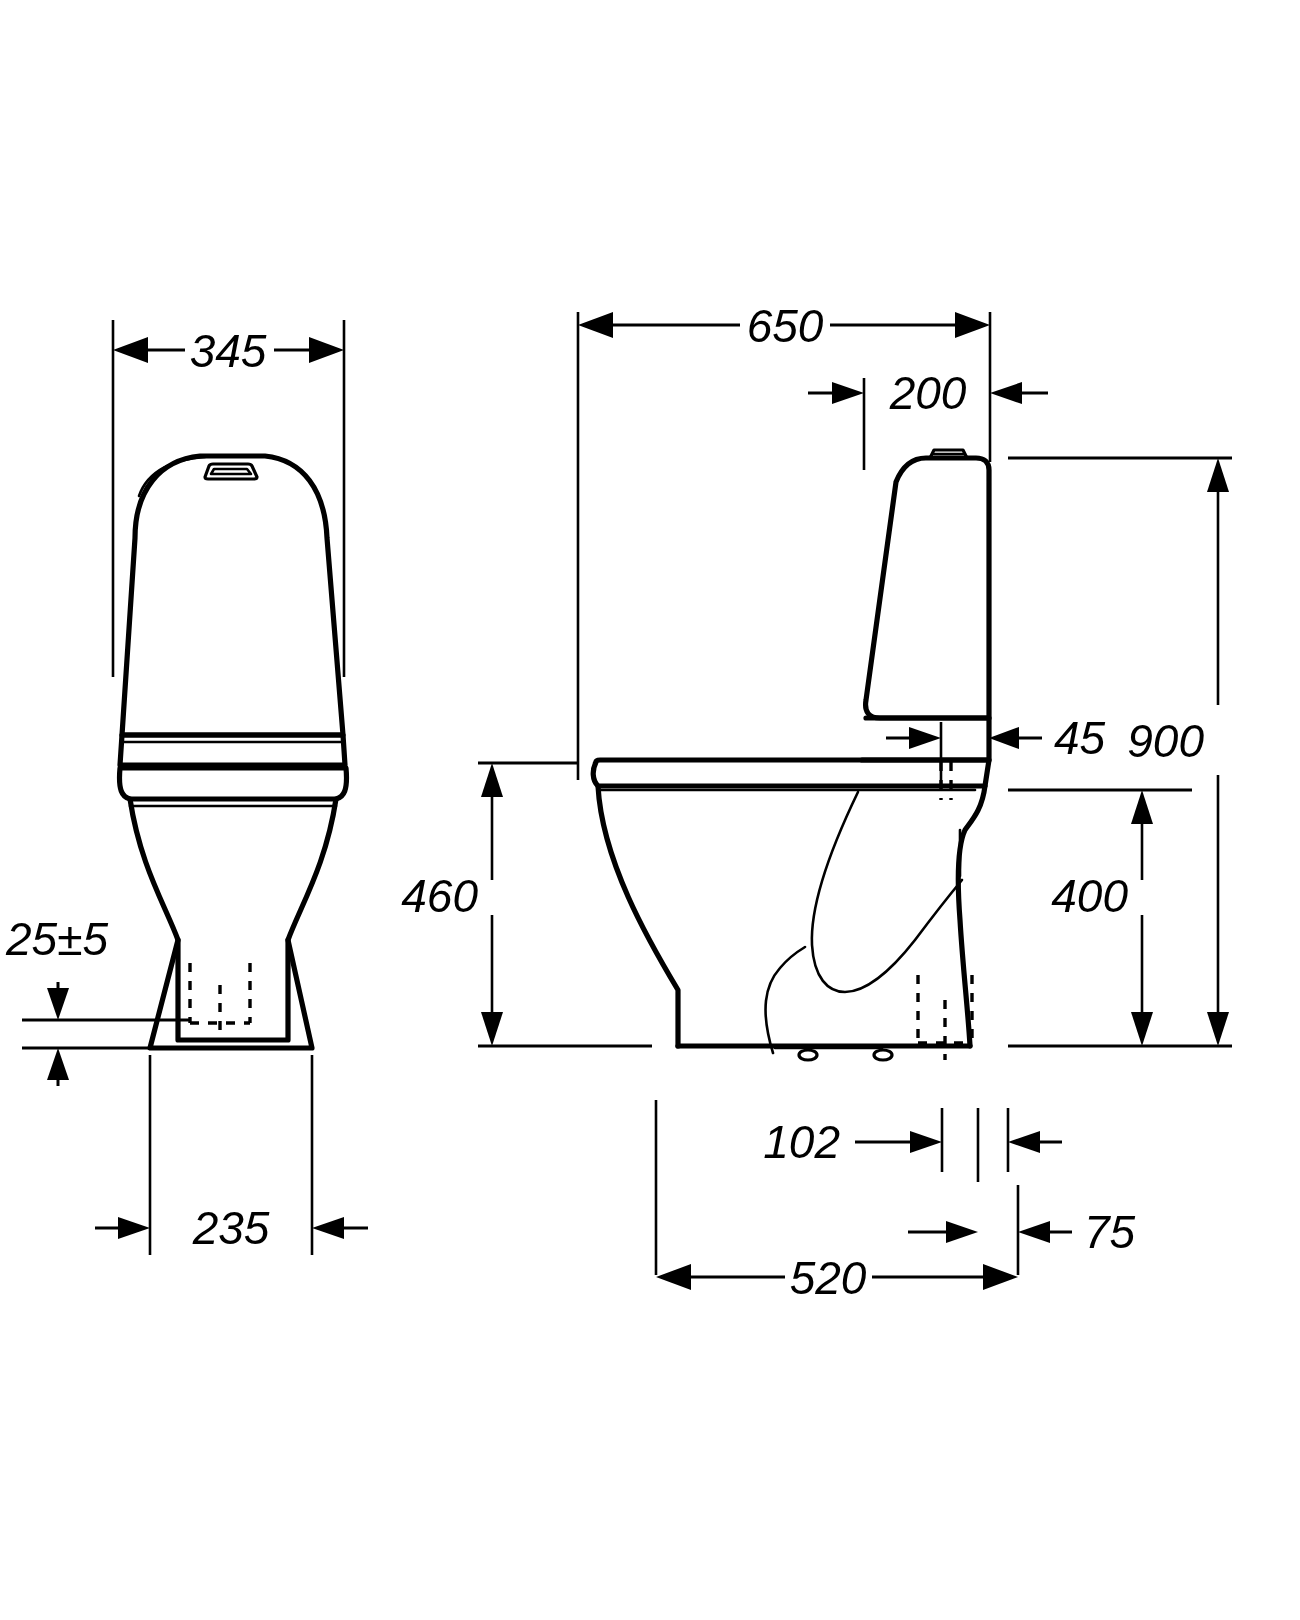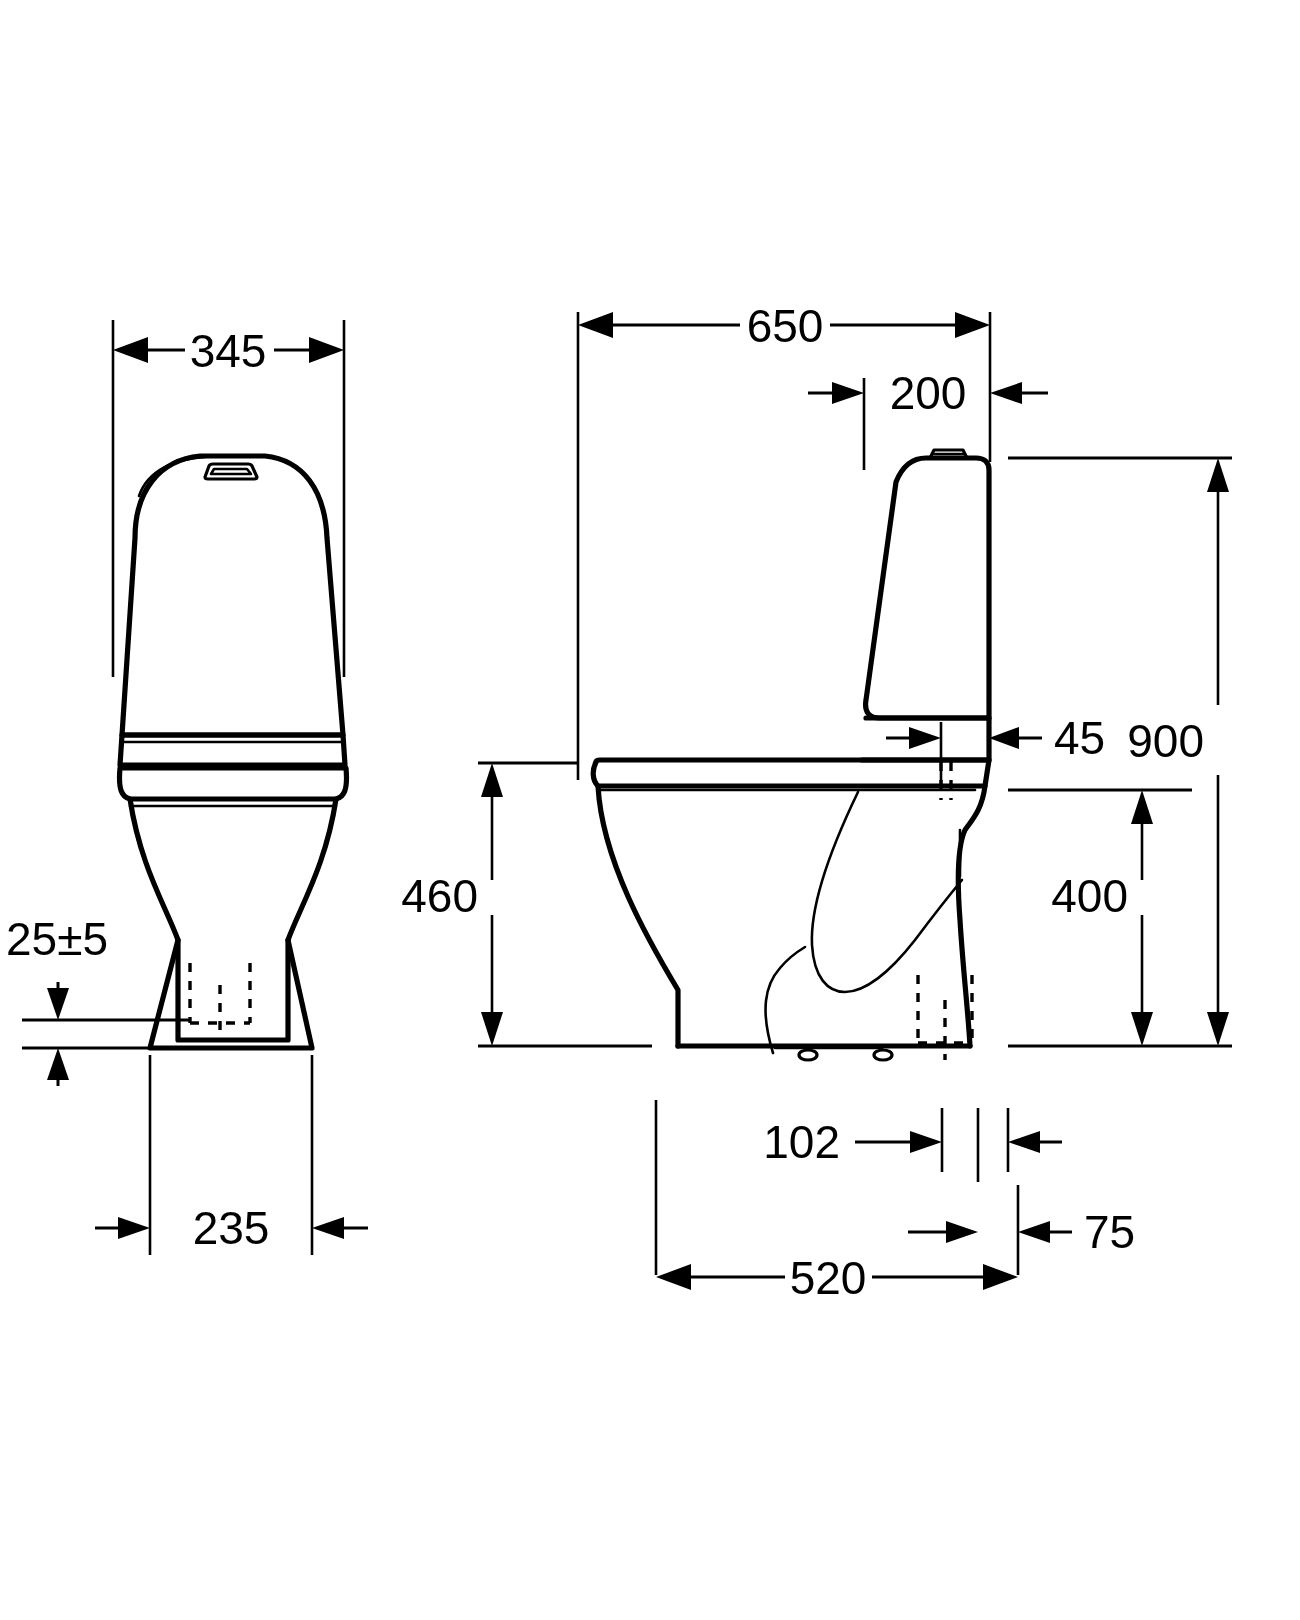--- a/index.html
+++ b/index.html
@@ -12,20 +12,21 @@
     width: 1300px;
     height: 1620px;
     font-family: "Liberation Sans", sans-serif;
     overflow: hidden;
   }
   #drawing-root {
     position: relative;
     width: 1300px;
     height: 1343px;
     background: #ffffff;
+    font-style: italic;
   }
   svg#tech-drawing {
     display: block;
     width: 1300px;
     height: 1620px;
   }
   .outline {
     fill: none;
     stroke: #000000;
     stroke-width: 5.2;

